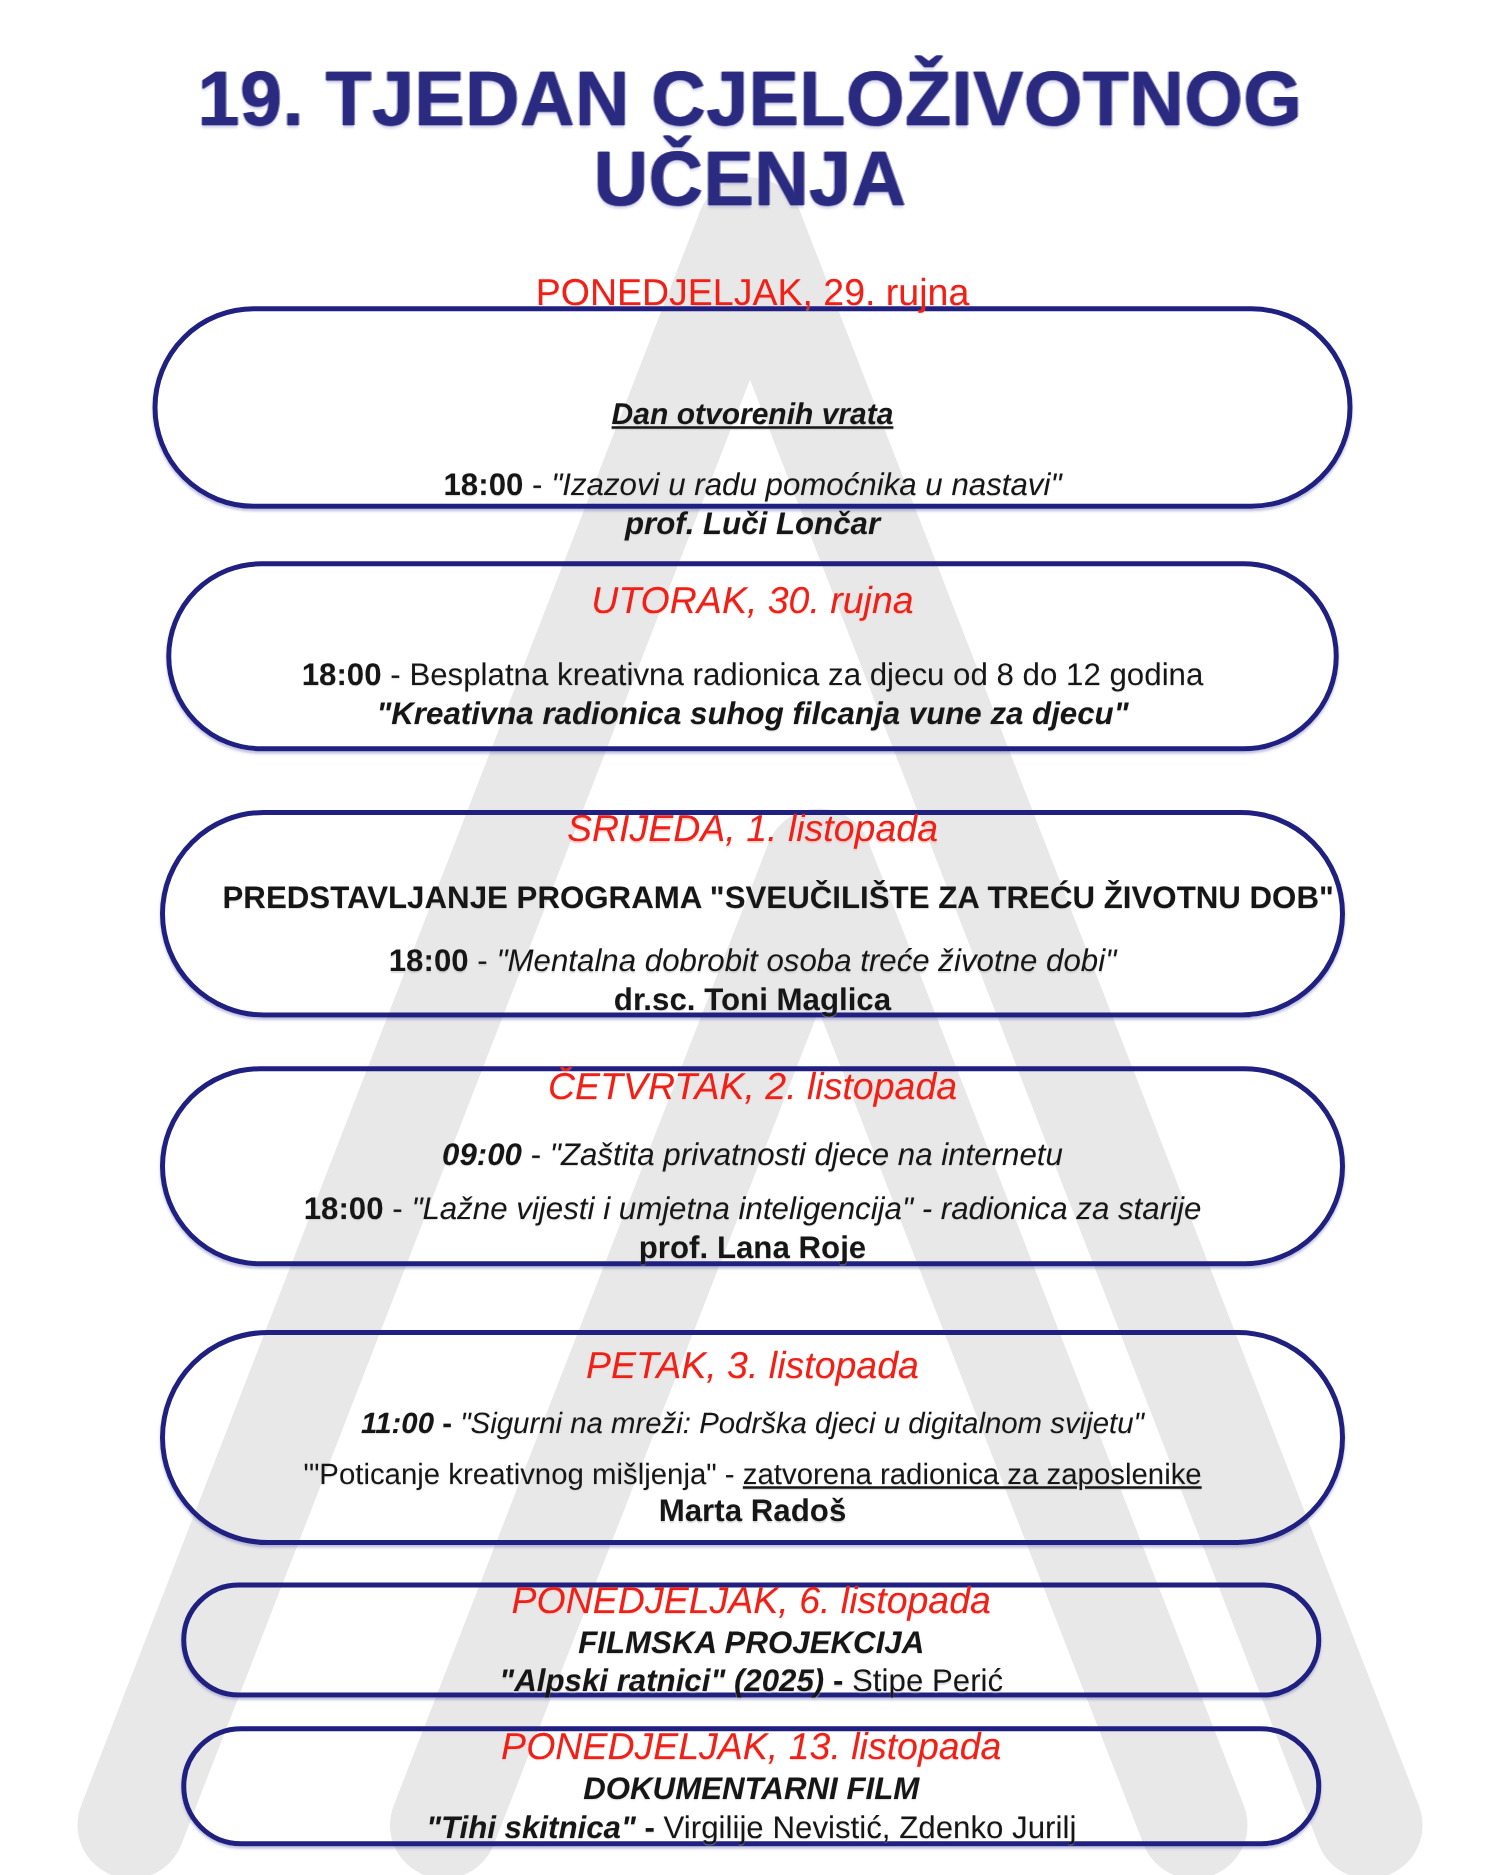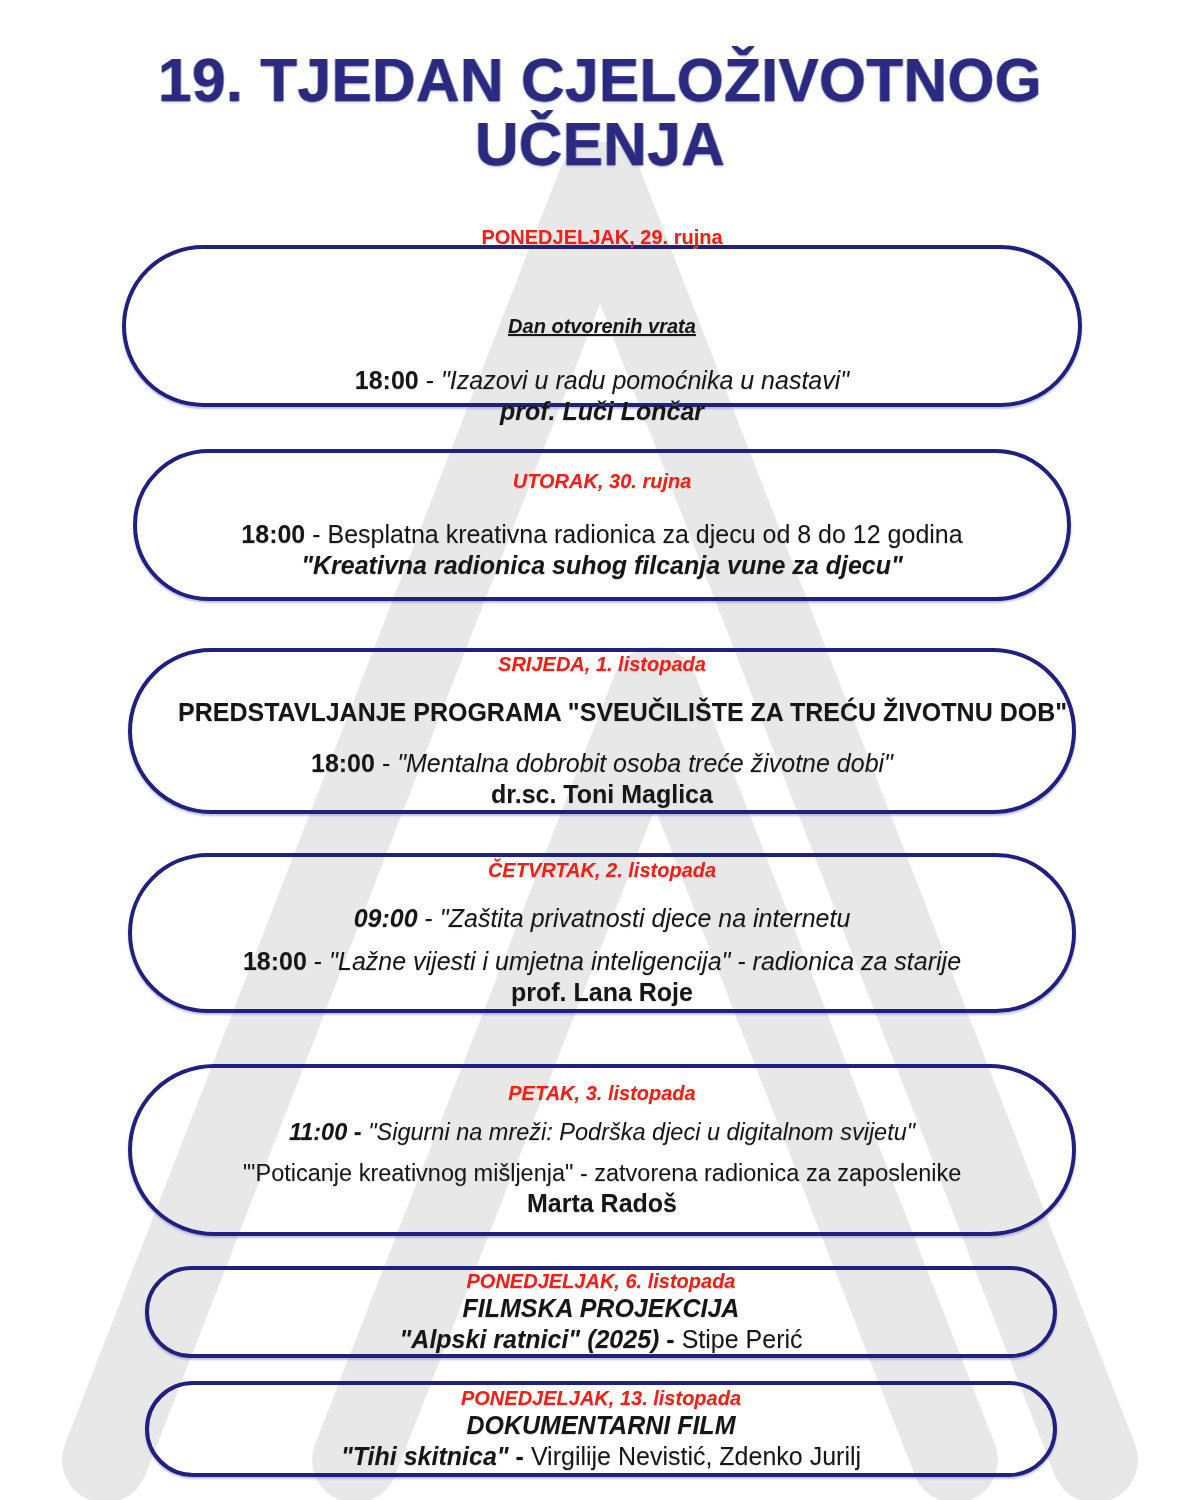--- a/index.html
+++ b/index.html
@@ -73,51 +73,51 @@
   }
 
   .card-inner {
     width: 100%;
     text-align: center;
     padding: 0 46px;
   }
 
   .day-head {
     color: #ef2017;
-    font-weight: bold;
-    font-size: 20px;
+    font-weight: normal;
+    font-size: 30px;
     line-height: 1.22;
     white-space: nowrap;
     text-shadow: 0 1px 1px rgba(255,180,175,.6);
   }
   .day-head.italic { font-style: italic; }
 
   .line {
     color: #161616;
     font-size: 25px;
     line-height: 1.24;
     white-space: nowrap;
     text-shadow: 0 1px 1px rgba(190,190,190,.55);
   }
   .line.b       { font-weight: bold; }
   .line.bi      { font-weight: bold; font-style: italic; }
   .line.u       { text-decoration: underline; }
   .line.small   { font-size: 23.5px; }
-  .line.big     { font-size: 20px; margin-top: 44px; }
+  .line.big     { font-size: 24px; margin-top: 44px; }
 
   .gap-sm { height: 12px; }
   .gap-md { height: 20px; }
   .gap-lg { height: 26px; }
 
   
   .r-b  { font-weight: bold; font-style: normal; }
   .r-bi { font-weight: bold; font-style: italic; }
   .r-i  { font-style: italic; font-weight: normal; }
   .r-n  { font-weight: normal; font-style: normal; }
-  .r-u  { }
+  .r-u  { text-decoration: underline; }
 
   
   #card-1 { left: 122px;  top: 245px;  width: 960px; height: 162px; }
   #card-2 { left: 133px;  top: 449px;  width: 938px; height: 152px; }
   #card-3 { left: 128px;  top: 648px;  width: 948px; height: 166px; }
   #card-4 { left: 128px;  top: 853px;  width: 948px; height: 160px; }
   #card-5 { left: 128px;  top: 1064px; width: 948px; height: 172px; }
   #card-6 { left: 145px;  top: 1266px; width: 912px; height: 92px; }
   #card-7 { left: 145px;  top: 1381px; width: 912px; height: 96px; }
 </style>

